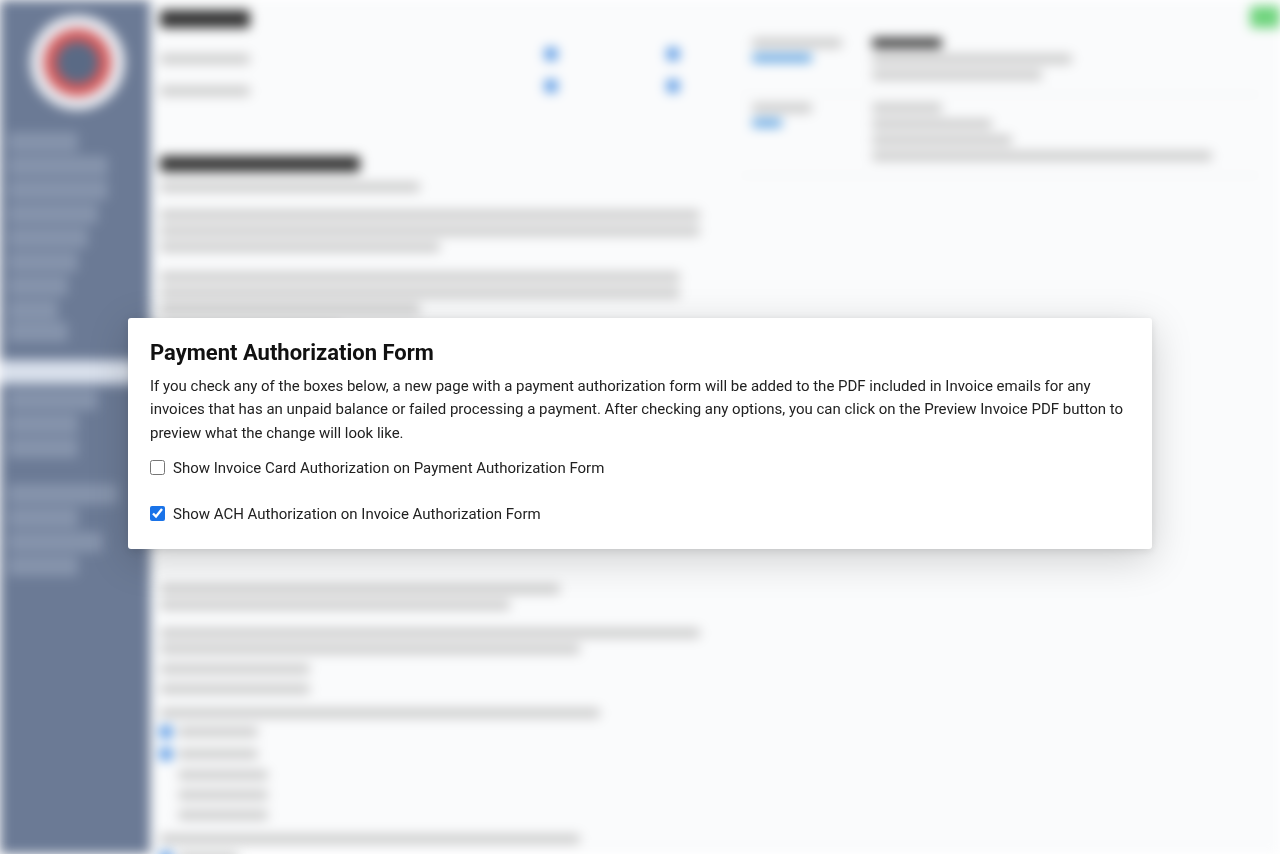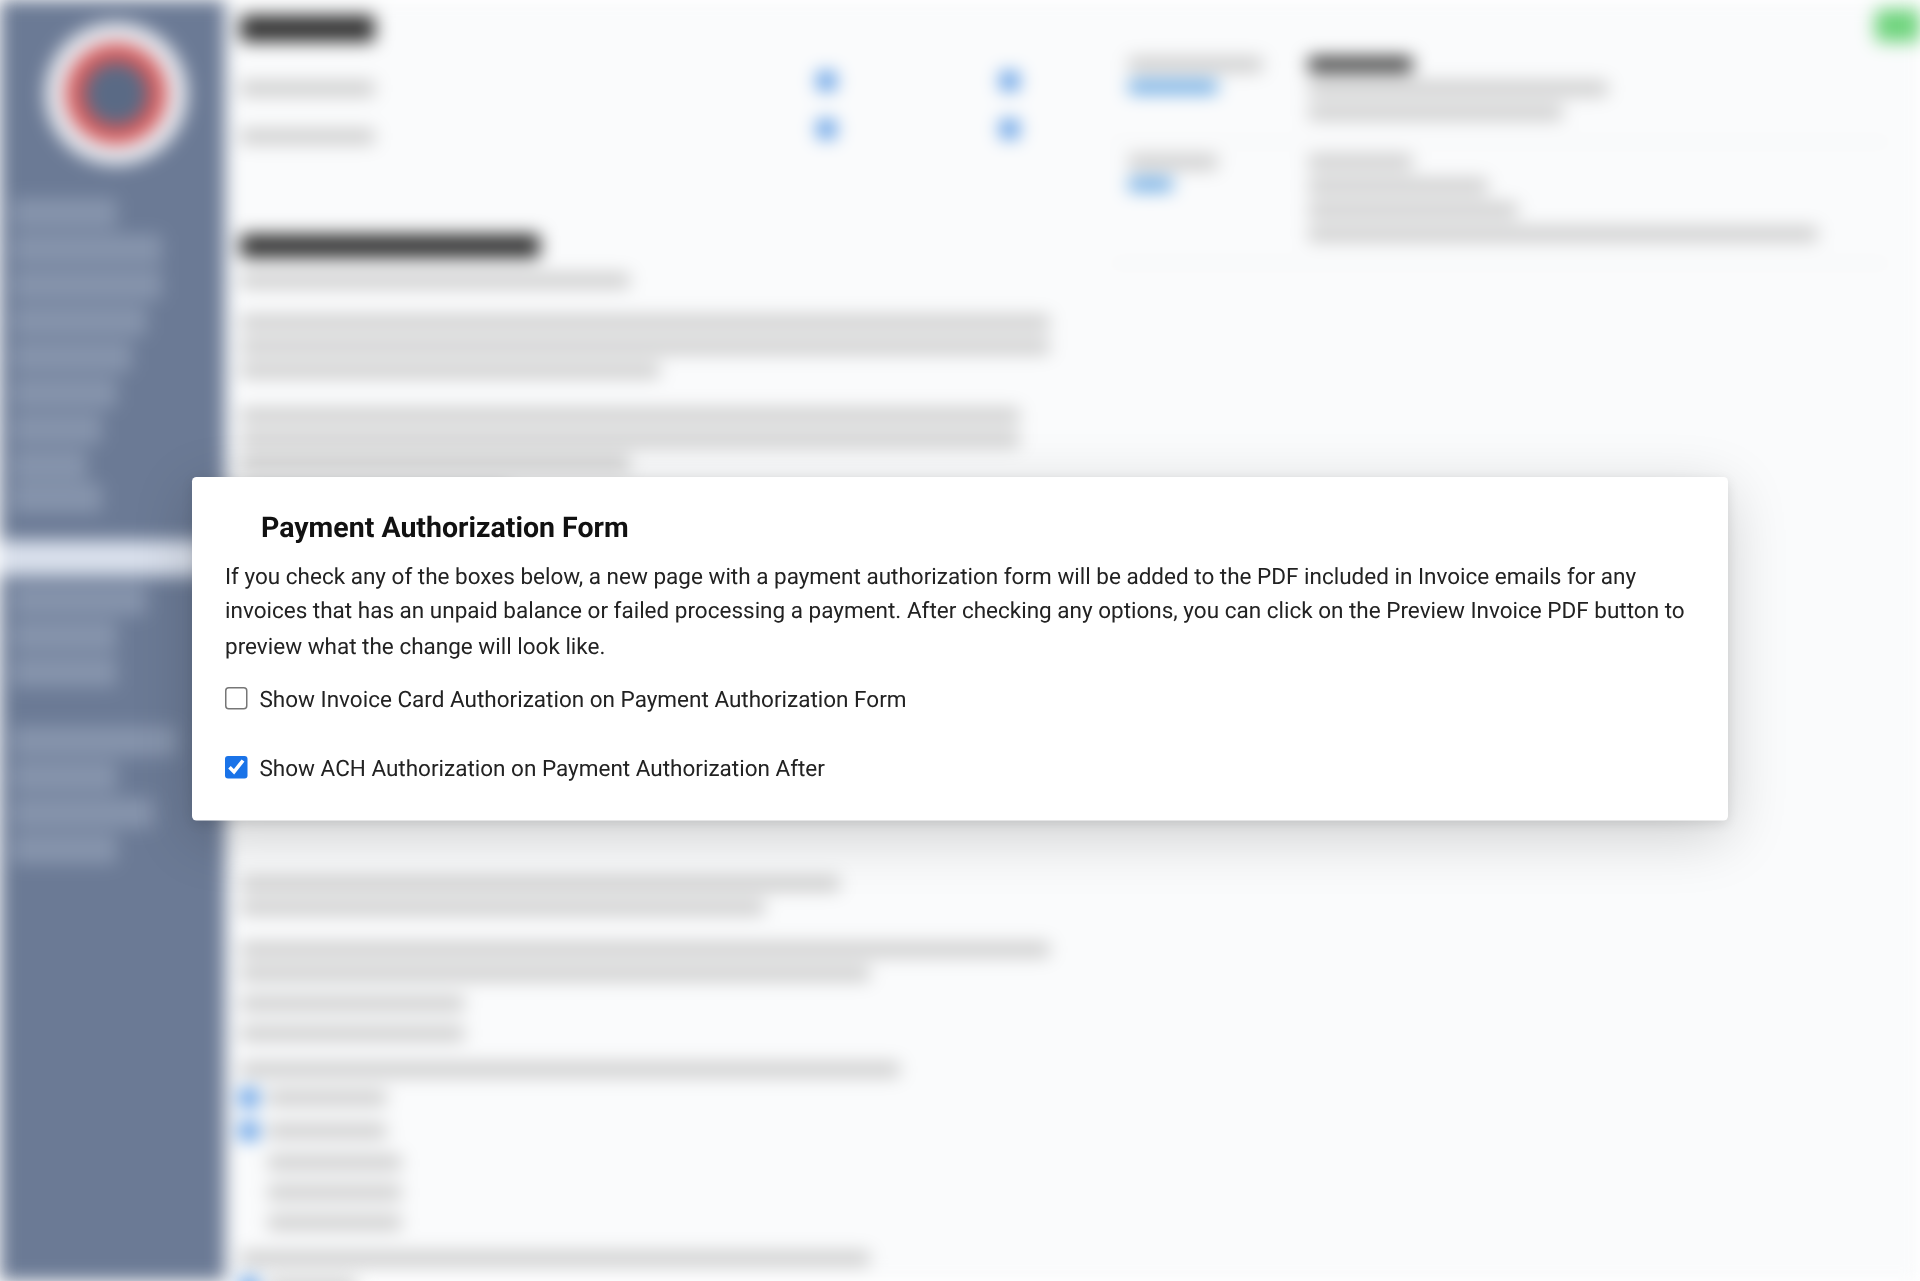--- a/index.html
+++ b/index.html
@@ -83,25 +83,24 @@
       position: absolute;
       left: 128px;
       top: 318px;
       width: 1024px;
       background: #fff;
       border-radius: 3px;
       box-shadow: 0 10px 40px rgba(0,0,0,0.18), 0 2px 8px rgba(0,0,0,0.1);
       padding: 22px 22px 26px 22px;
     }
     .modal-title {
-      font-size: 19px;
+      font-size: 22px;
       font-weight: 700;
       color: #111;
       margin-bottom: 10px;
-      margin-left: 24px;
     }
     .modal-desc {
       font-size: 15px;
       line-height: 1.55;
       color: #222;
       margin-bottom: 14px;
     }
     .modal-check-row {
       display: flex;
       align-items: center;
@@ -231,15 +230,15 @@
   <div class="modal-title">Payment Authorization Form</div>
   <div class="modal-desc">If you check any of the boxes below, a new page with a payment authorization form will be added to the PDF included in Invoice emails for any invoices that has an unpaid balance or failed processing a payment. After checking any options, you can click on the Preview Invoice PDF button to preview what the change will look like.</div>
 
   <label class="modal-check-row">
     <input type="checkbox" style="">
     <span>Show Invoice Card Authorization on Payment Authorization Form</span>
   </label>
 
   <label class="modal-check-row" style="margin-top:28px;">
     <input type="checkbox" checked="" style="">
-    <span>Show ACH Authorization on Payment Authorization After</span>
+    <span>Show ACH Authorization on Invoice Authorization Form</span>
   </label>
 </div>
 
 </body></html>

